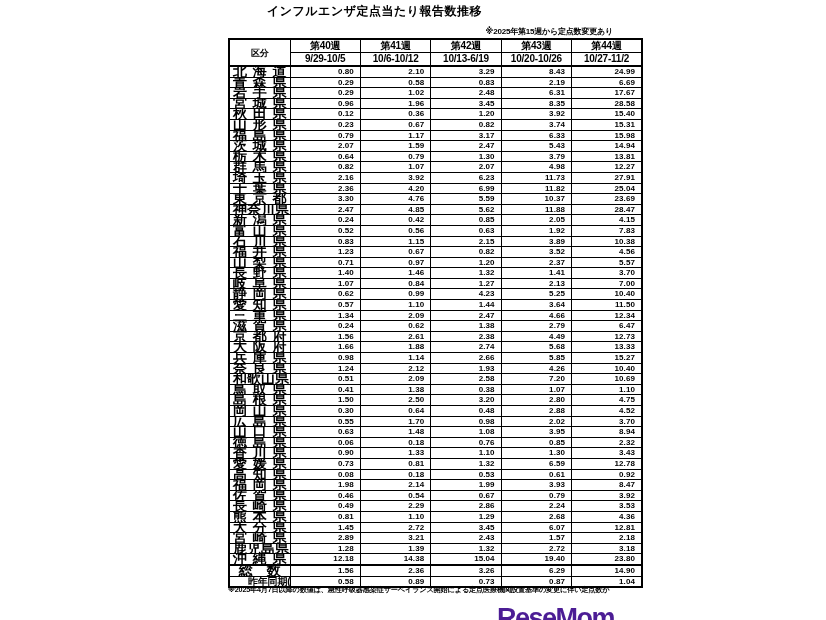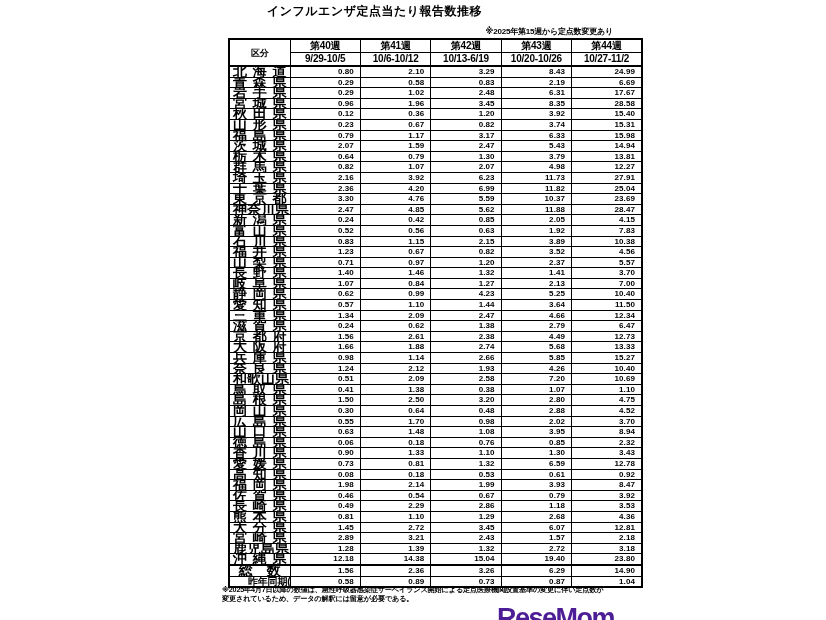--- a/index.html
+++ b/index.html
@@ -63,21 +63,21 @@
   td.val {
     text-align: right;
     padding-right: 6px;
     letter-spacing: 0.1px;
   }
   tr.total { border-top: 2px solid #000; }
   tr.total .jname { text-align: left; text-align-last: center; }
   tr.prev .jname { font-size: 10px; letter-spacing: -0.2px; padding-left: 15px; }
   .footnote {
     position: absolute;
-    left: 222px; top: 585px;
+    left: 228px; top: 585px;
     width: 430px;
     font-size: 7.2px;
     line-height: 9.2px;
     letter-spacing: -0.2px;
     z-index: 2;
   }
   .watermark {
     position: absolute;
     left: 497px; top: 603px;
     font-size: 27px;
@@ -531,21 +531,21 @@
           <td class="val">0.79</td>
           <td class="val">3.92</td>
         </tr>
         <tr class="pref">
           <td class="name">
             <div class="jname">長崎県</div>
           </td>
           <td class="val">0.49</td>
           <td class="val">2.29</td>
           <td class="val">2.86</td>
-          <td class="val">1.18</td>
+          <td class="val">2.24</td>
           <td class="val">3.53</td>
         </tr>
         <tr class="pref">
           <td class="name">
             <div class="jname">熊本県</div>
           </td>
           <td class="val">0.81</td>
           <td class="val">1.10</td>
           <td class="val">1.29</td>
           <td class="val">2.68</td>
@@ -610,16 +610,15 @@
           <td class="val">0.73</td>
           <td class="val">0.87</td>
           <td class="val">1.04</td>
         </tr>
       </tbody>
   </table>
 </div>
 
 <div class="footnote">
   <div>※2025年4月7日以降の数値は、急性呼吸器感染症サーベイランス開始による定点医療機関設置基準の変更に伴い定点数が</div>
-  <div>変更されているため、データの解釈には留意が必要である。</div>
 </div>
 
 <div class="watermark">ReseMom.</div>
 
 </body></html>

